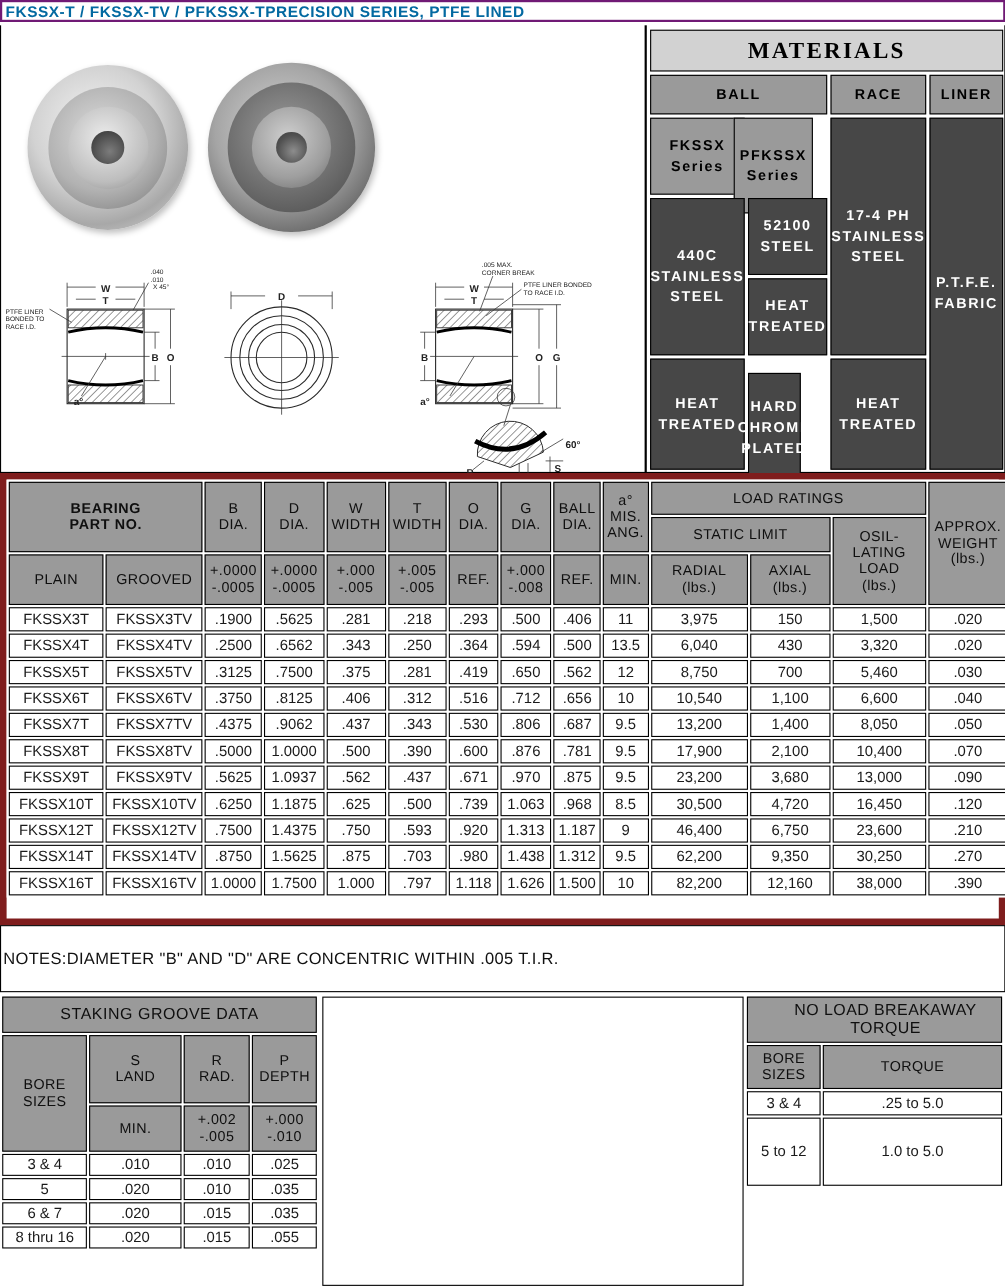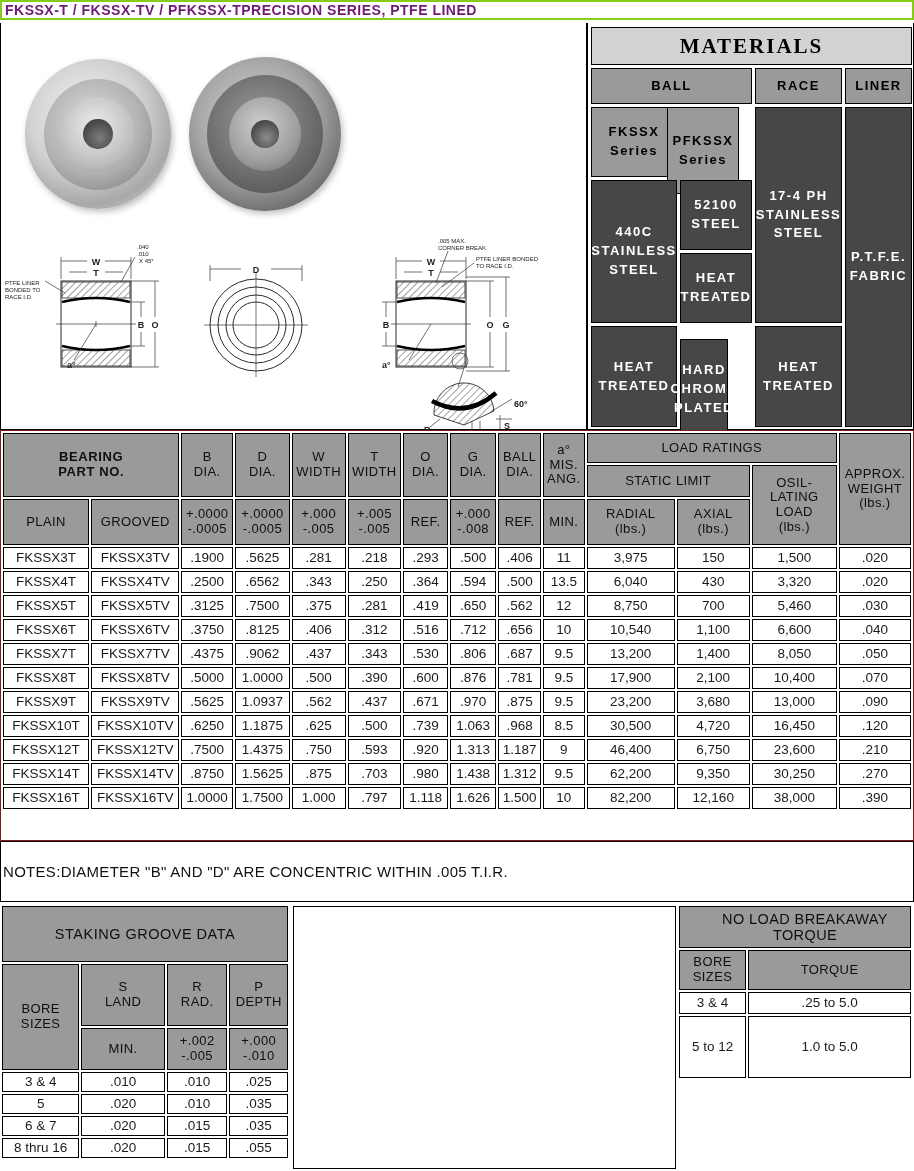--- a/index.html
+++ b/index.html
@@ -1,22 +1,22 @@
 <!DOCTYPE html>
 <html><head>
 <meta charset="utf-8">
 <style>
   * { box-sizing: border-box; margin: 0; padding: 0; }
   body { background:#fff; font-family:"Liberation Sans", sans-serif; }
   #page { position:relative; width:914px; height:1171px; background:#fff; overflow:hidden; }
 
   
   #title-bar { position:absolute; left:0; top:0; width:914px; height:20px;
-    border:2px solid #84cc16; display:flex; align-items:center; padding-left:3px;
-    font-size:14px; font-weight:bold; letter-spacing:.5px; color:#701a75; }
+    border:2px solid #701a75; display:flex; align-items:center; padding-left:3px;
+    font-size:14px; font-weight:bold; letter-spacing:.5px; color:#0369a1; }
 
   
   #upper { position:absolute; left:0; top:23px; width:914px; height:407px;
     border-left:1px solid #000; border-right:1px solid #000; border-bottom:1px solid #000; background:#fff; }
   #upper-divider { position:absolute; left:585px; top:0; width:2px; height:407px; background:#000; }
 
   
   .bearing { position:absolute; border-radius:50%; }
   .bearing .ring, .bearing .hole { position:absolute; border-radius:50%; }
   #bearing-photo-left { left:24px; top:36px; width:146px; height:150px;
@@ -44,36 +44,36 @@
   .mat-dark { background:#474747; color:#fff; font-weight:bold; font-size:13px; letter-spacing:1.5px; }
 
   
   table.boxed { border-collapse:separate; border-spacing:2px; background:#fff; table-layout:fixed; }
   table.boxed th, table.boxed td { border:1px solid #000; text-align:center; vertical-align:middle;
     white-space:pre-line; line-height:1.12; overflow:hidden; }
   table.boxed th { background:#9a9a9a; font-weight:normal; font-size:13px; color:#0f0f0f; letter-spacing:.4px; }
   table.boxed td { background:#fff; font-size:13.5px; color:#1a1a1a; }
 
   
-  #main-wrap { position:absolute; left:0; top:430px; width:914px; height:411px; border:1px solid #7f1d1d; background:#fff; }
+  #main-wrap { position:absolute; left:0; top:430px; width:914px; height:411px; border:6px solid #7f1d1d; background:#fff; }
   #spec-table { width:912px; }
   #spec-table thead tr.hr1 th { height:30px; }
   #spec-table thead tr.hr2 th { height:32px; }
   #spec-table thead tr.hr3 th { height:46px; }
   #spec-table th.bold { font-weight:bold; letter-spacing:.6px; }
   #spec-table tbody td { height:22px; }
 
   
   #notes-box { position:absolute; left:0; top:841px; width:914px; height:61px; border:1px solid #000;
     display:flex; align-items:center; padding-left:2px; font-size:15px; color:#111; letter-spacing:.3px; }
 
   
   #staking-wrap { position:absolute; left:0; top:904px; width:291px; }
   #staking-table { width:290px; }
-  #staking-table tr.t-title th { height:56px; font-size:14.5px; letter-spacing:.5px; }
+  #staking-table tr.t-title th { height:33px; font-size:14.5px; letter-spacing:.5px; }
   #staking-table tr.t-h1 th { height:62px; }
   #staking-table tr.t-h2 th { height:42px; }
   #staking-table tbody td { height:20px; }
 
   #mid-box { position:absolute; left:293px; top:906px; width:383px; height:263px; border:1px solid #000; background:#fff; }
 
   #torque-wrap { position:absolute; left:677px; top:904px; width:237px; }
   #torque-table { width:236px; }
   #torque-table tr.t-title th { height:42px; font-size:14.5px;padding-left:20px; }
   #torque-table tr.t-h1 th { height:40px; }

